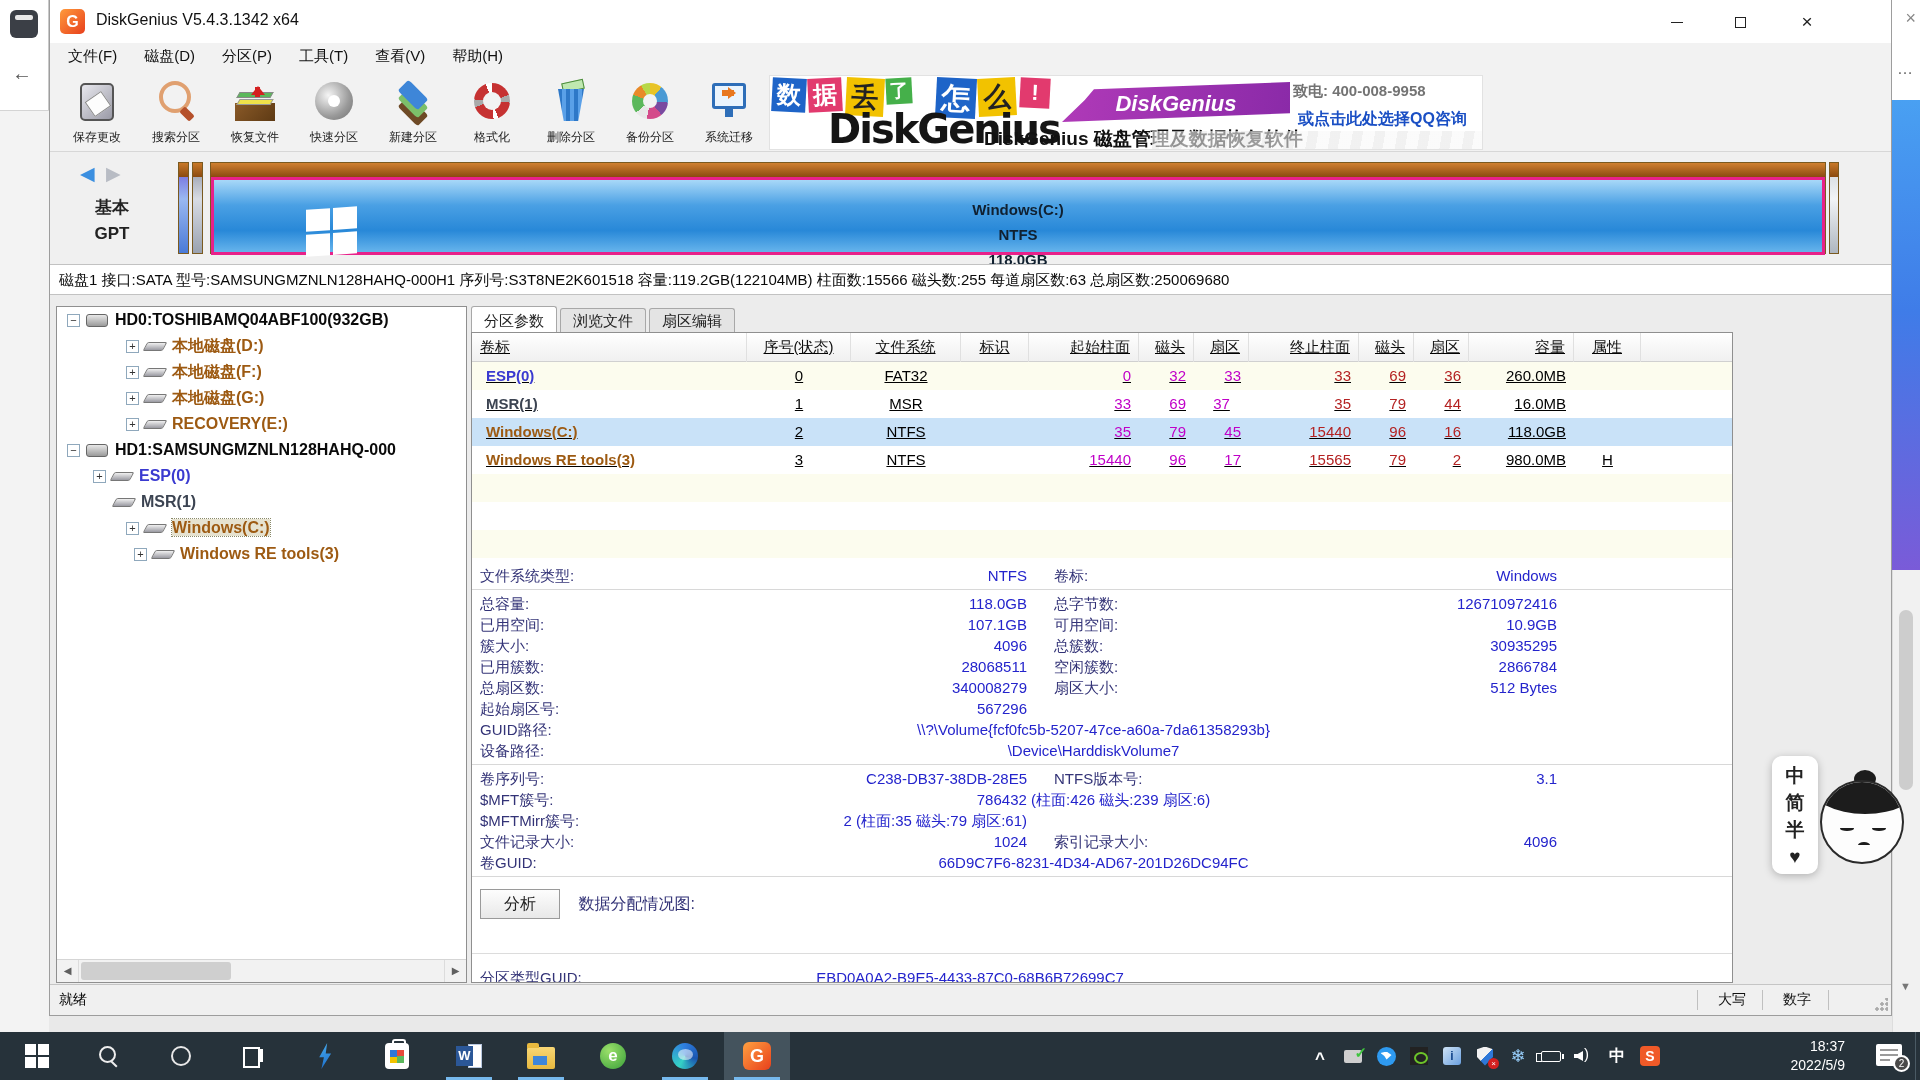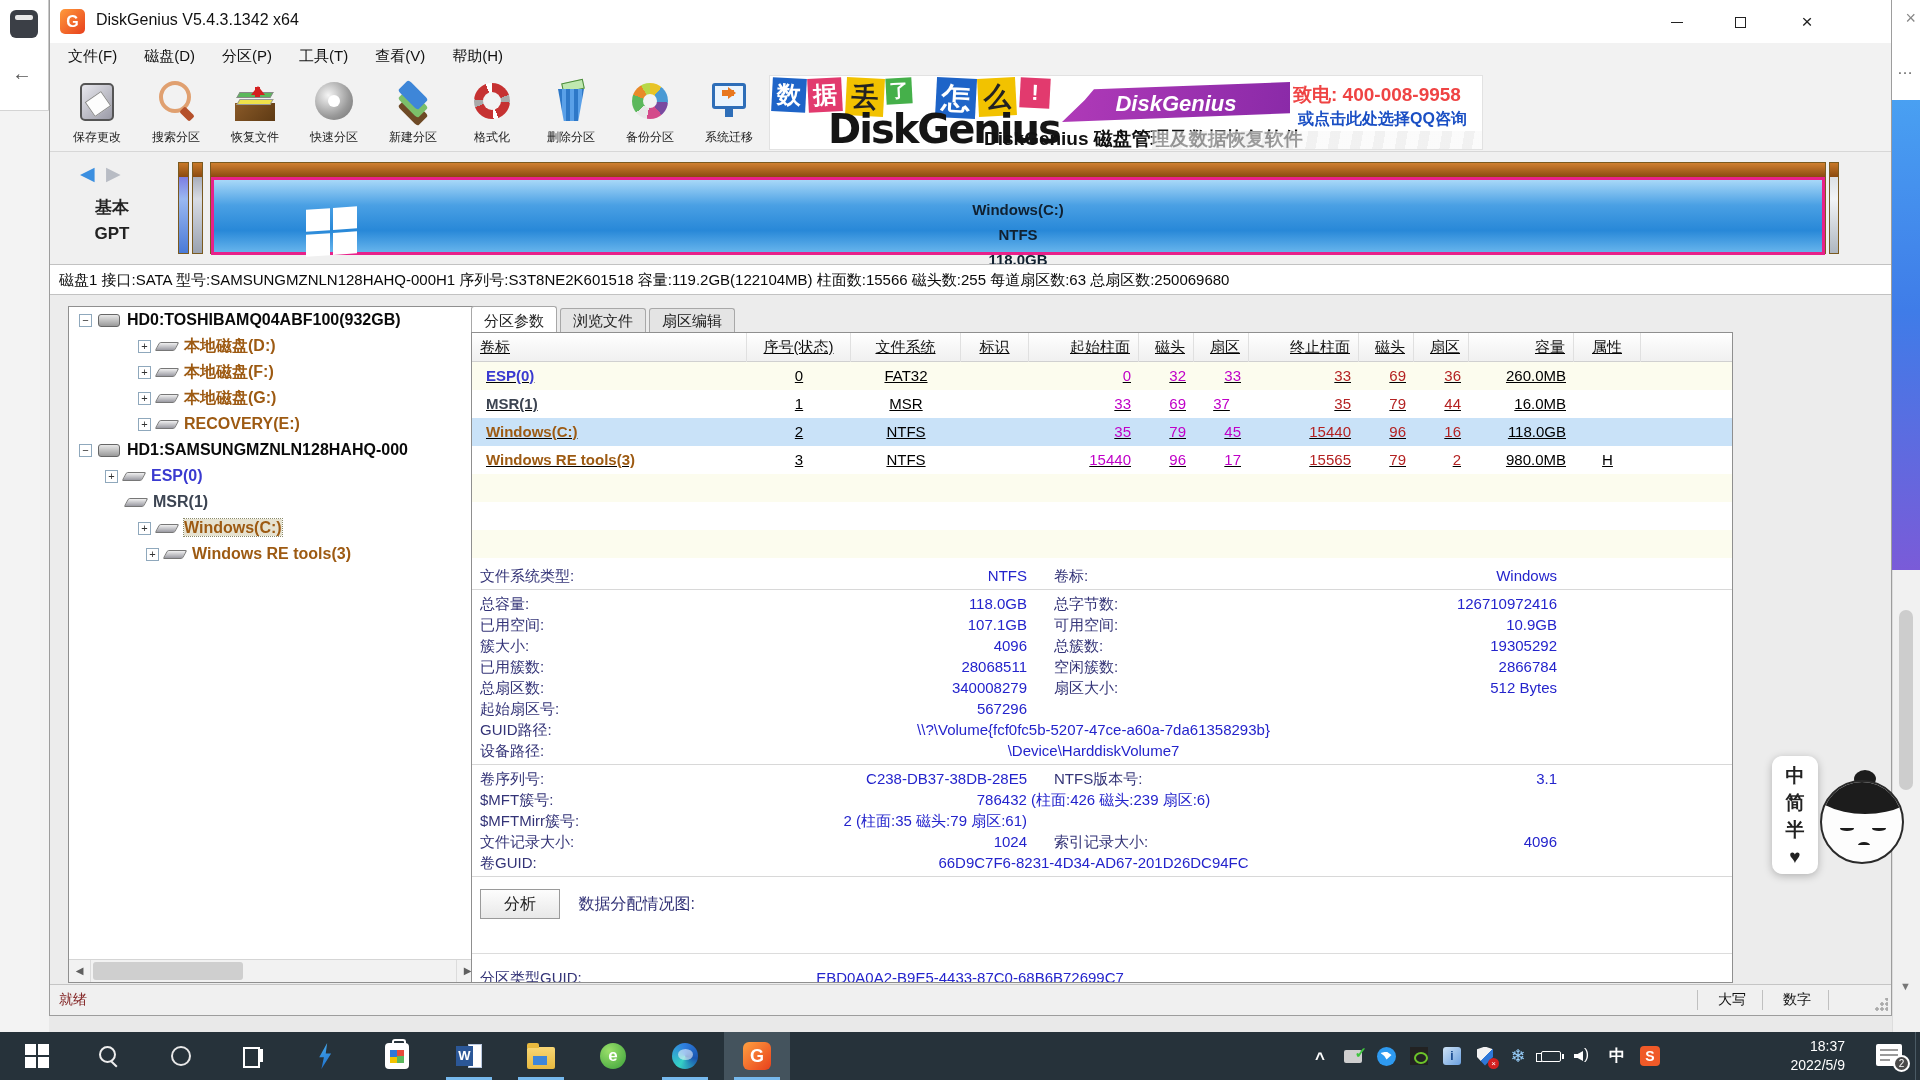--- a/index.html
+++ b/index.html
@@ -79,21 +79,21 @@
   .ic-migrate .mg-a::after{content:"";position:absolute;right:-8px;top:-3px;border:6px solid transparent;border-left:8px solid #e87820;}
   .ic-migrate .mg-s{position:absolute;left:19px;top:30px;width:8px;height:8px;background:#2e6eb8;}
 
   
   #banner { position:absolute; left:719px; top:3px; width:714px; height:75px; background:#fff; overflow:hidden; border:1px solid #e2e2e2; }
   .bn-tile { position:absolute; top:2px; font-weight:bold; text-align:center; }
   .bn-big { position:absolute; left:58px; top:30px; font-size:40px; font-weight:900; color:#151515; letter-spacing:-2px; font-family:"DejaVu Sans", sans-serif; }
   .bn-ribbon { position:absolute; left:292px; top:6px; width:228px; height:40px;
                background:linear-gradient(100deg,#b03ab8,#8a2aa8); clip-path:polygon(10% 45%,0 100%,100% 78%,100% 0,14% 18%);
                color:#fff; font-style:italic; font-weight:bold; font-size:22px; text-align:center; line-height:44px; }
-  .bn-phone { position:absolute; left:523px; top:6px; width:188px; font-size:19px; font-weight:bold; color:#ef4444; }
+  .bn-phone { position:absolute; left:523px; top:6px; width:188px; font-size:15px; font-weight:bold; color:#737373; }
   .bn-qq { position:absolute; left:528px; top:33px; width:186px; font-size:16px; font-weight:bold; color:#1a4fc4; }
   .bn-tag { position:absolute; left:214px; top:50px; font-size:19px; font-weight:bold; color:#111; }
   .bn-wave { position:absolute; right:0; bottom:0; width:330px; height:18px;
              background:repeating-linear-gradient(100deg,#e8e8e8 0 10px,#f8f8f8 10px 22px); opacity:.6; }
 
   
   #diskarea { position:absolute; left:0; top:152px; width:100%; height:112px; background:#f0f0f0; }
   .nav-arrows { position:absolute; left:30px; top:10px; font-size:19px; }
   .nav-arrows .a-l { color:#3b8fe0; } .nav-arrows .a-r { color:#b8bcc4; margin-left:6px; }
   .disk-tag { position:absolute; left:26px; width:72px; text-align:center; font-size:17px; font-weight:bold; color:#222; }
@@ -114,21 +114,21 @@
   .tiny-bar { position:absolute; left:1779px; top:10px; width:10px; height:92px; border:1px solid #7a5a20; background:linear-gradient(180deg,#cdd3da,#f2f4f6 40%,#aeb6c0); }
   .tiny-bar::before { content:""; position:absolute; left:0; top:0; width:100%; height:14px; background:linear-gradient(180deg,#c87828,#8a4a10); }
 
   #infoline { position:absolute; left:0; top:264px; width:100%; height:31px; background:#fff;
               border-top:1px solid #c2c2c2; border-bottom:1px solid #c2c2c2;
               font-size:15px; color:#0a0a0a; line-height:30px; padding-left:9px; }
 
   
   #workarea { position:absolute; left:0; top:295px; width:100%; height:689px; background:#ececec; }
 
-  #treepanel { position:absolute; left:18px; top:11px; width:411px; height:677px; background:#fff; border:1px solid #8f8f8f; overflow:hidden; }
+  #treepanel { position:absolute; left:6px; top:11px; width:411px; height:677px; background:#fff; border:1px solid #8f8f8f; overflow:hidden; }
   .tree-item { position:relative; height:26px; line-height:26px; white-space:nowrap; font-size:16px; font-weight:bold; }
   .tree-item .ebox { display:inline-block; width:13px; height:13px; border:1px solid #8fa8bc; background:#fff; color:#333;
                      font-size:11px; line-height:11px; text-align:center; vertical-align:middle; margin-right:6px; font-weight:normal; }
   .tree-item .dico { display:inline-block; width:22px; height:13px; vertical-align:middle; margin-right:7px;
                      background:linear-gradient(180deg,#e8e8e8,#9a9a9a); border:1px solid #666; border-radius:3px; position:relative; }
   .tree-item .vico { display:inline-block; width:20px; height:9px; vertical-align:middle; margin-right:7px;
                      background:linear-gradient(180deg,#f0f0f0,#9a9aa2); border:1px solid #777; transform:skewX(-28deg); border-radius:2px; }
   .ti-disk { color:#0a0a0a; } .ti-volume { color:#9d5a12;margin-left:33px; } .ti-esp { color:#3a3ad0; } .ti-msr { color:#3c4452; font-weight:bold; }
   .ti-sel .lbl { background:#e6e2d0; outline:1px dotted #8a8a6a; }
   .tree-hscroll { position:absolute; left:0; bottom:0; width:409px; height:23px; background:#f2f2f2; border-top:1px solid #d5d5d5; }
@@ -161,21 +161,21 @@
   #analyze-row { position:absolute; left:8px; top:556px; height:34px; }
   #analyze-btn { display:inline-block; width:80px; height:30px; background:linear-gradient(180deg,#fdfdfd,#e8e8e8);
                  border:1px solid #9a9a9a; font-size:16px; color:#222; text-align:center; line-height:28px; }
   #map-label { display:inline-block; margin-left:14px; font-size:16px; color:#333377; vertical-align:middle; }
   .dsep-abs { position:absolute; left:0; width:100%; border-top:1px solid #dcdcdc; }
   #clipped-row { position:absolute; left:8px; top:636px; height:20px; font-size:15px; white-space:nowrap; }
   #clipped-row .dlabel { display:inline-block; width:142px; }
   #clipped-row .cval { color:#2424cc; margin-left:190px; }
 
   #statusbar { position:absolute; left:0; top:984px; width:100%; height:31px; background:#f0f0f0; border-top:1px solid #c5c5c5; }
-  #sb-ready { position:absolute; left:9px; top:6px; font-size:14px; color:#7f1d1d; }
+  #sb-ready { position:absolute; left:9px; top:6px; font-size:14px; color:#000000; }
   .sb-sep { position:absolute; top:5px; width:1px; height:20px; background:#c0c0c0; }
   .sb-txt { position:absolute; top:6px; font-size:14px; color:#111; }
   #sb-grip { position:absolute; right:3px; bottom:3px; width:14px; height:14px;
              background:radial-gradient(circle at 3px 11px,#aaa 1.5px,transparent 2px),
                         radial-gradient(circle at 8px 11px,#aaa 1.5px,transparent 2px),
                         radial-gradient(circle at 13px 11px,#aaa 1.5px,transparent 2px),
                         radial-gradient(circle at 8px 6px,#aaa 1.5px,transparent 2px),
                         radial-gradient(circle at 13px 6px,#aaa 1.5px,transparent 2px),
                         radial-gradient(circle at 13px 1px,#aaa 1.5px,transparent 2px); }
 
@@ -545,21 +545,21 @@
                 <span class="dvalue">107.1GB</span>
                 <span></span>
                 <span class="dlabel">可用空间:</span>
                 <span class="dvalue">10.9GB</span>
               </div>
               <div class="drow">
                 <span class="dlabel">簇大小:</span>
                 <span class="dvalue">4096</span>
                 <span></span>
                 <span class="dlabel">总簇数:</span>
-                <span class="dvalue">19305292</span>
+                <span class="dvalue">30935295</span>
               </div>
               <div class="drow">
                 <span class="dlabel">已用簇数:</span>
                 <span class="dvalue">28068511</span>
                 <span></span>
                 <span class="dlabel">空闲簇数:</span>
                 <span class="dvalue">2866784</span>
               </div>
               <div class="drow">
                 <span class="dlabel">总扇区数:</span>

